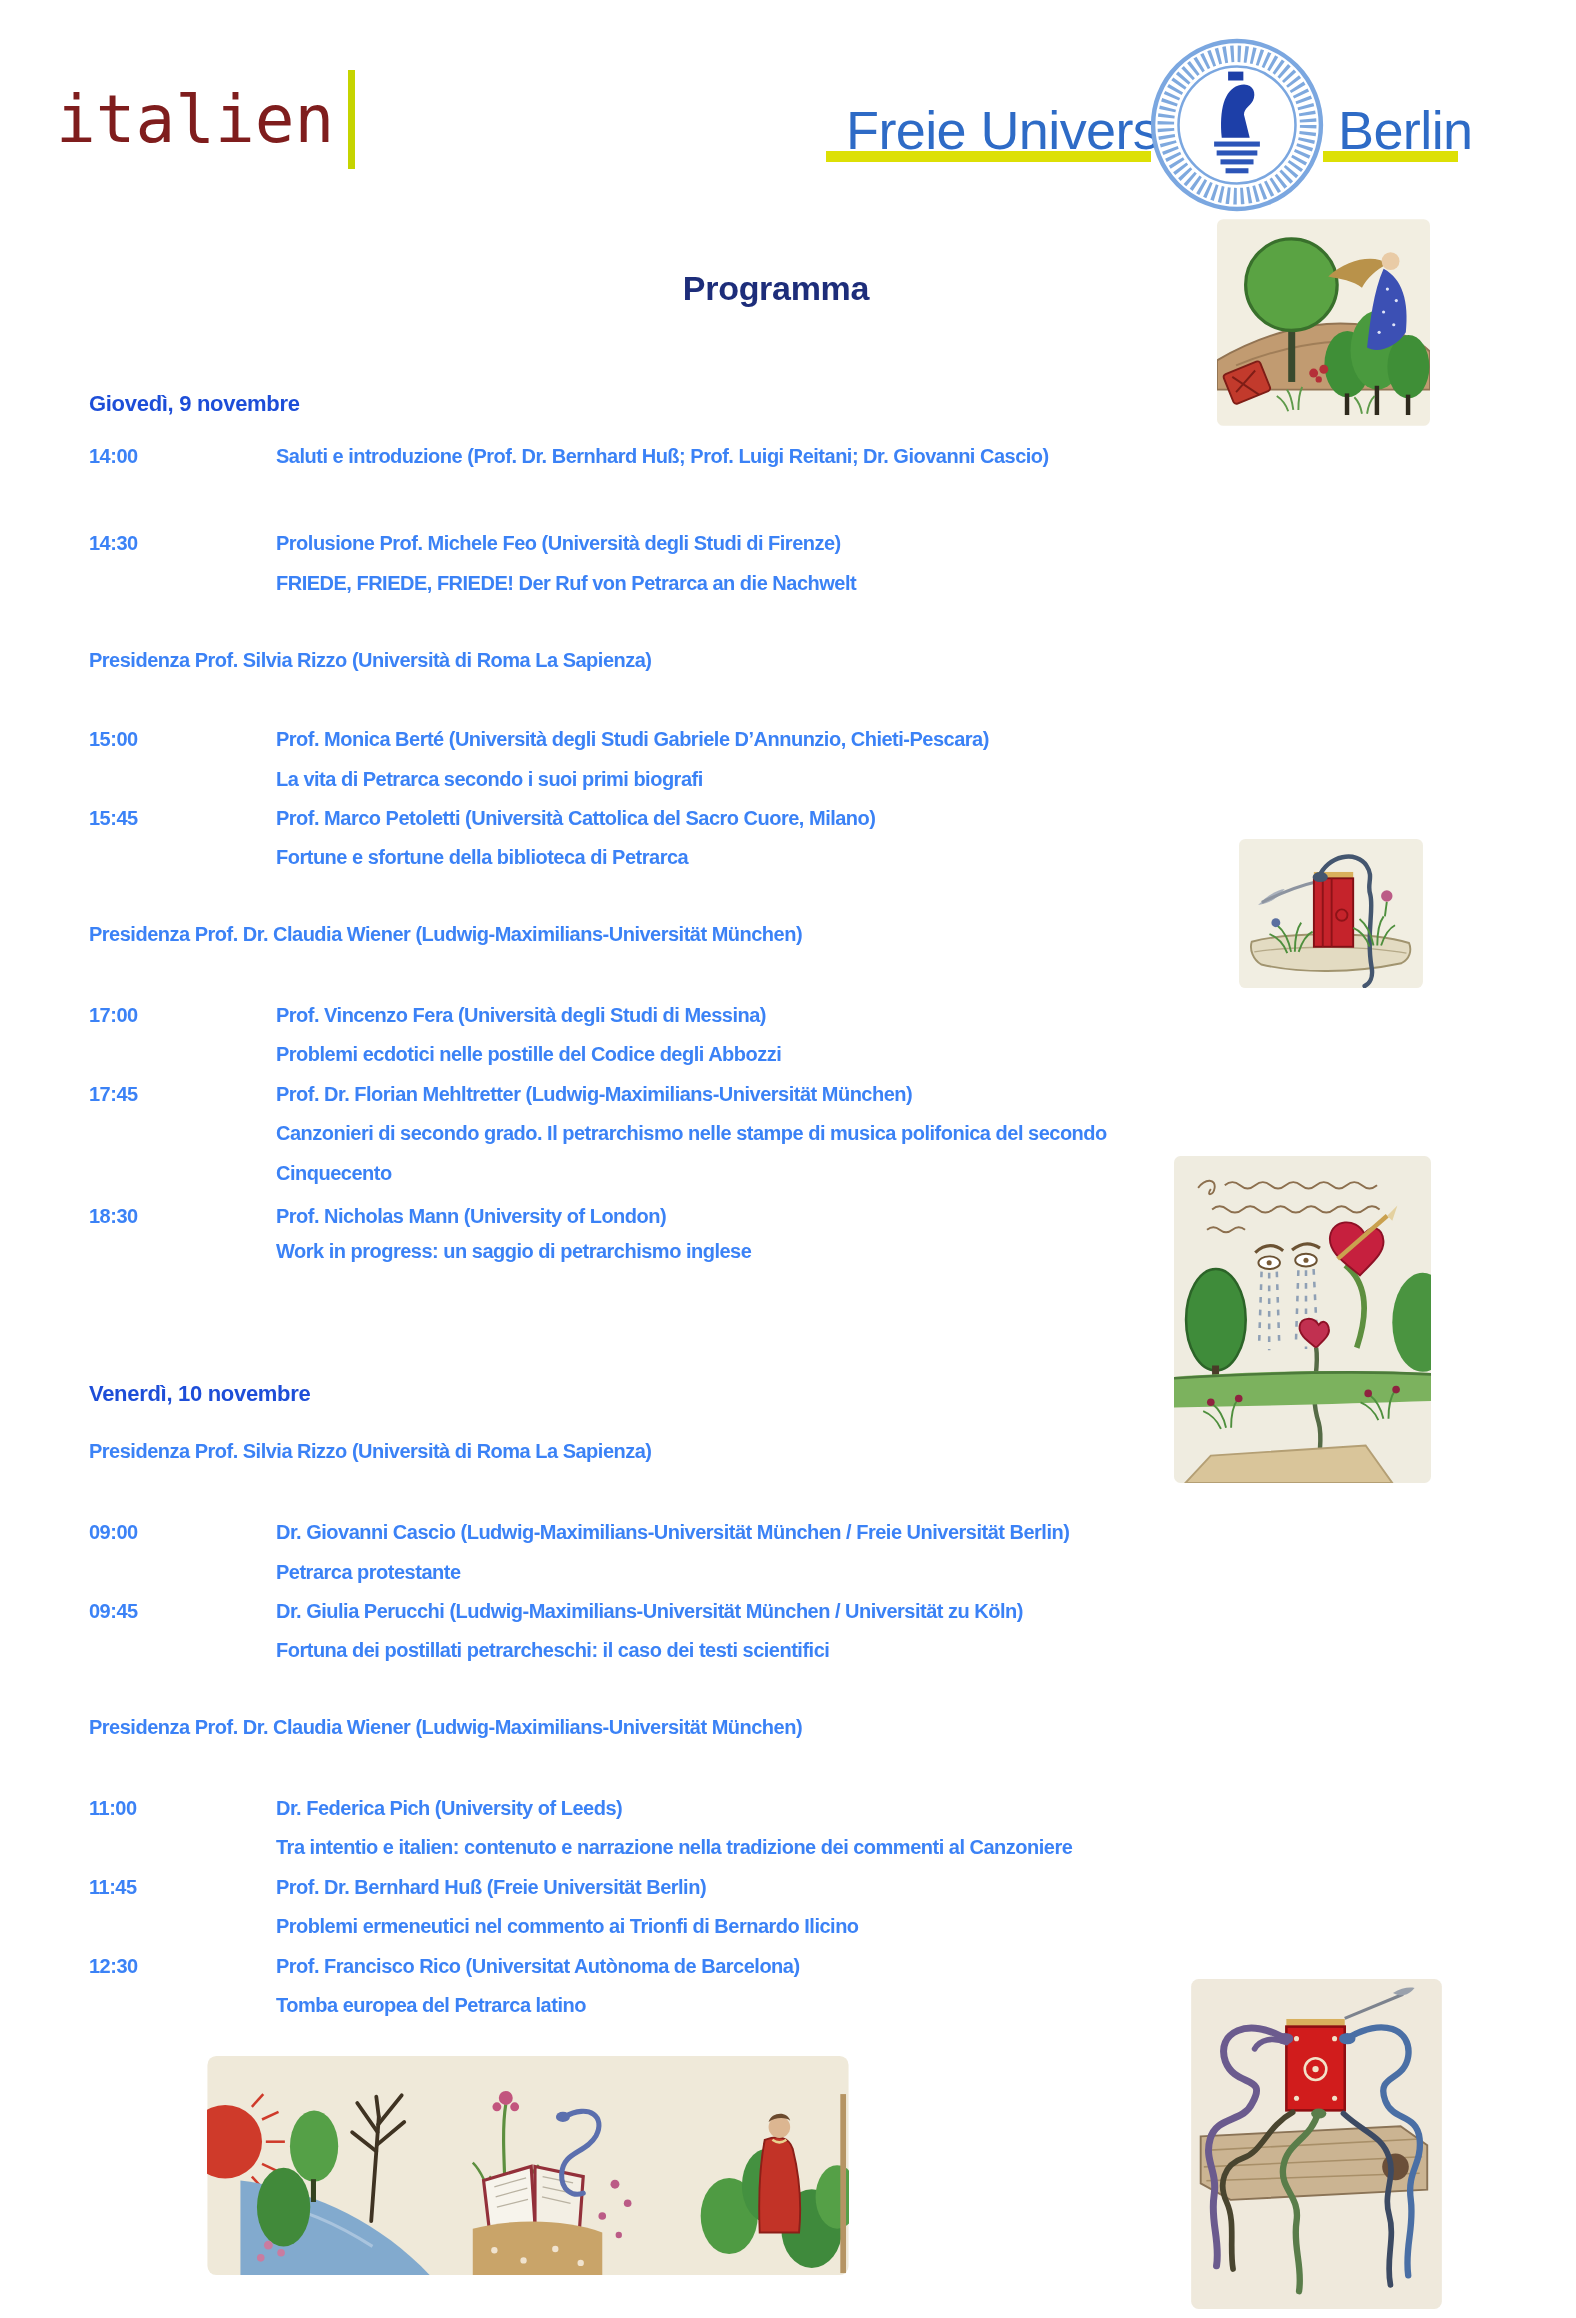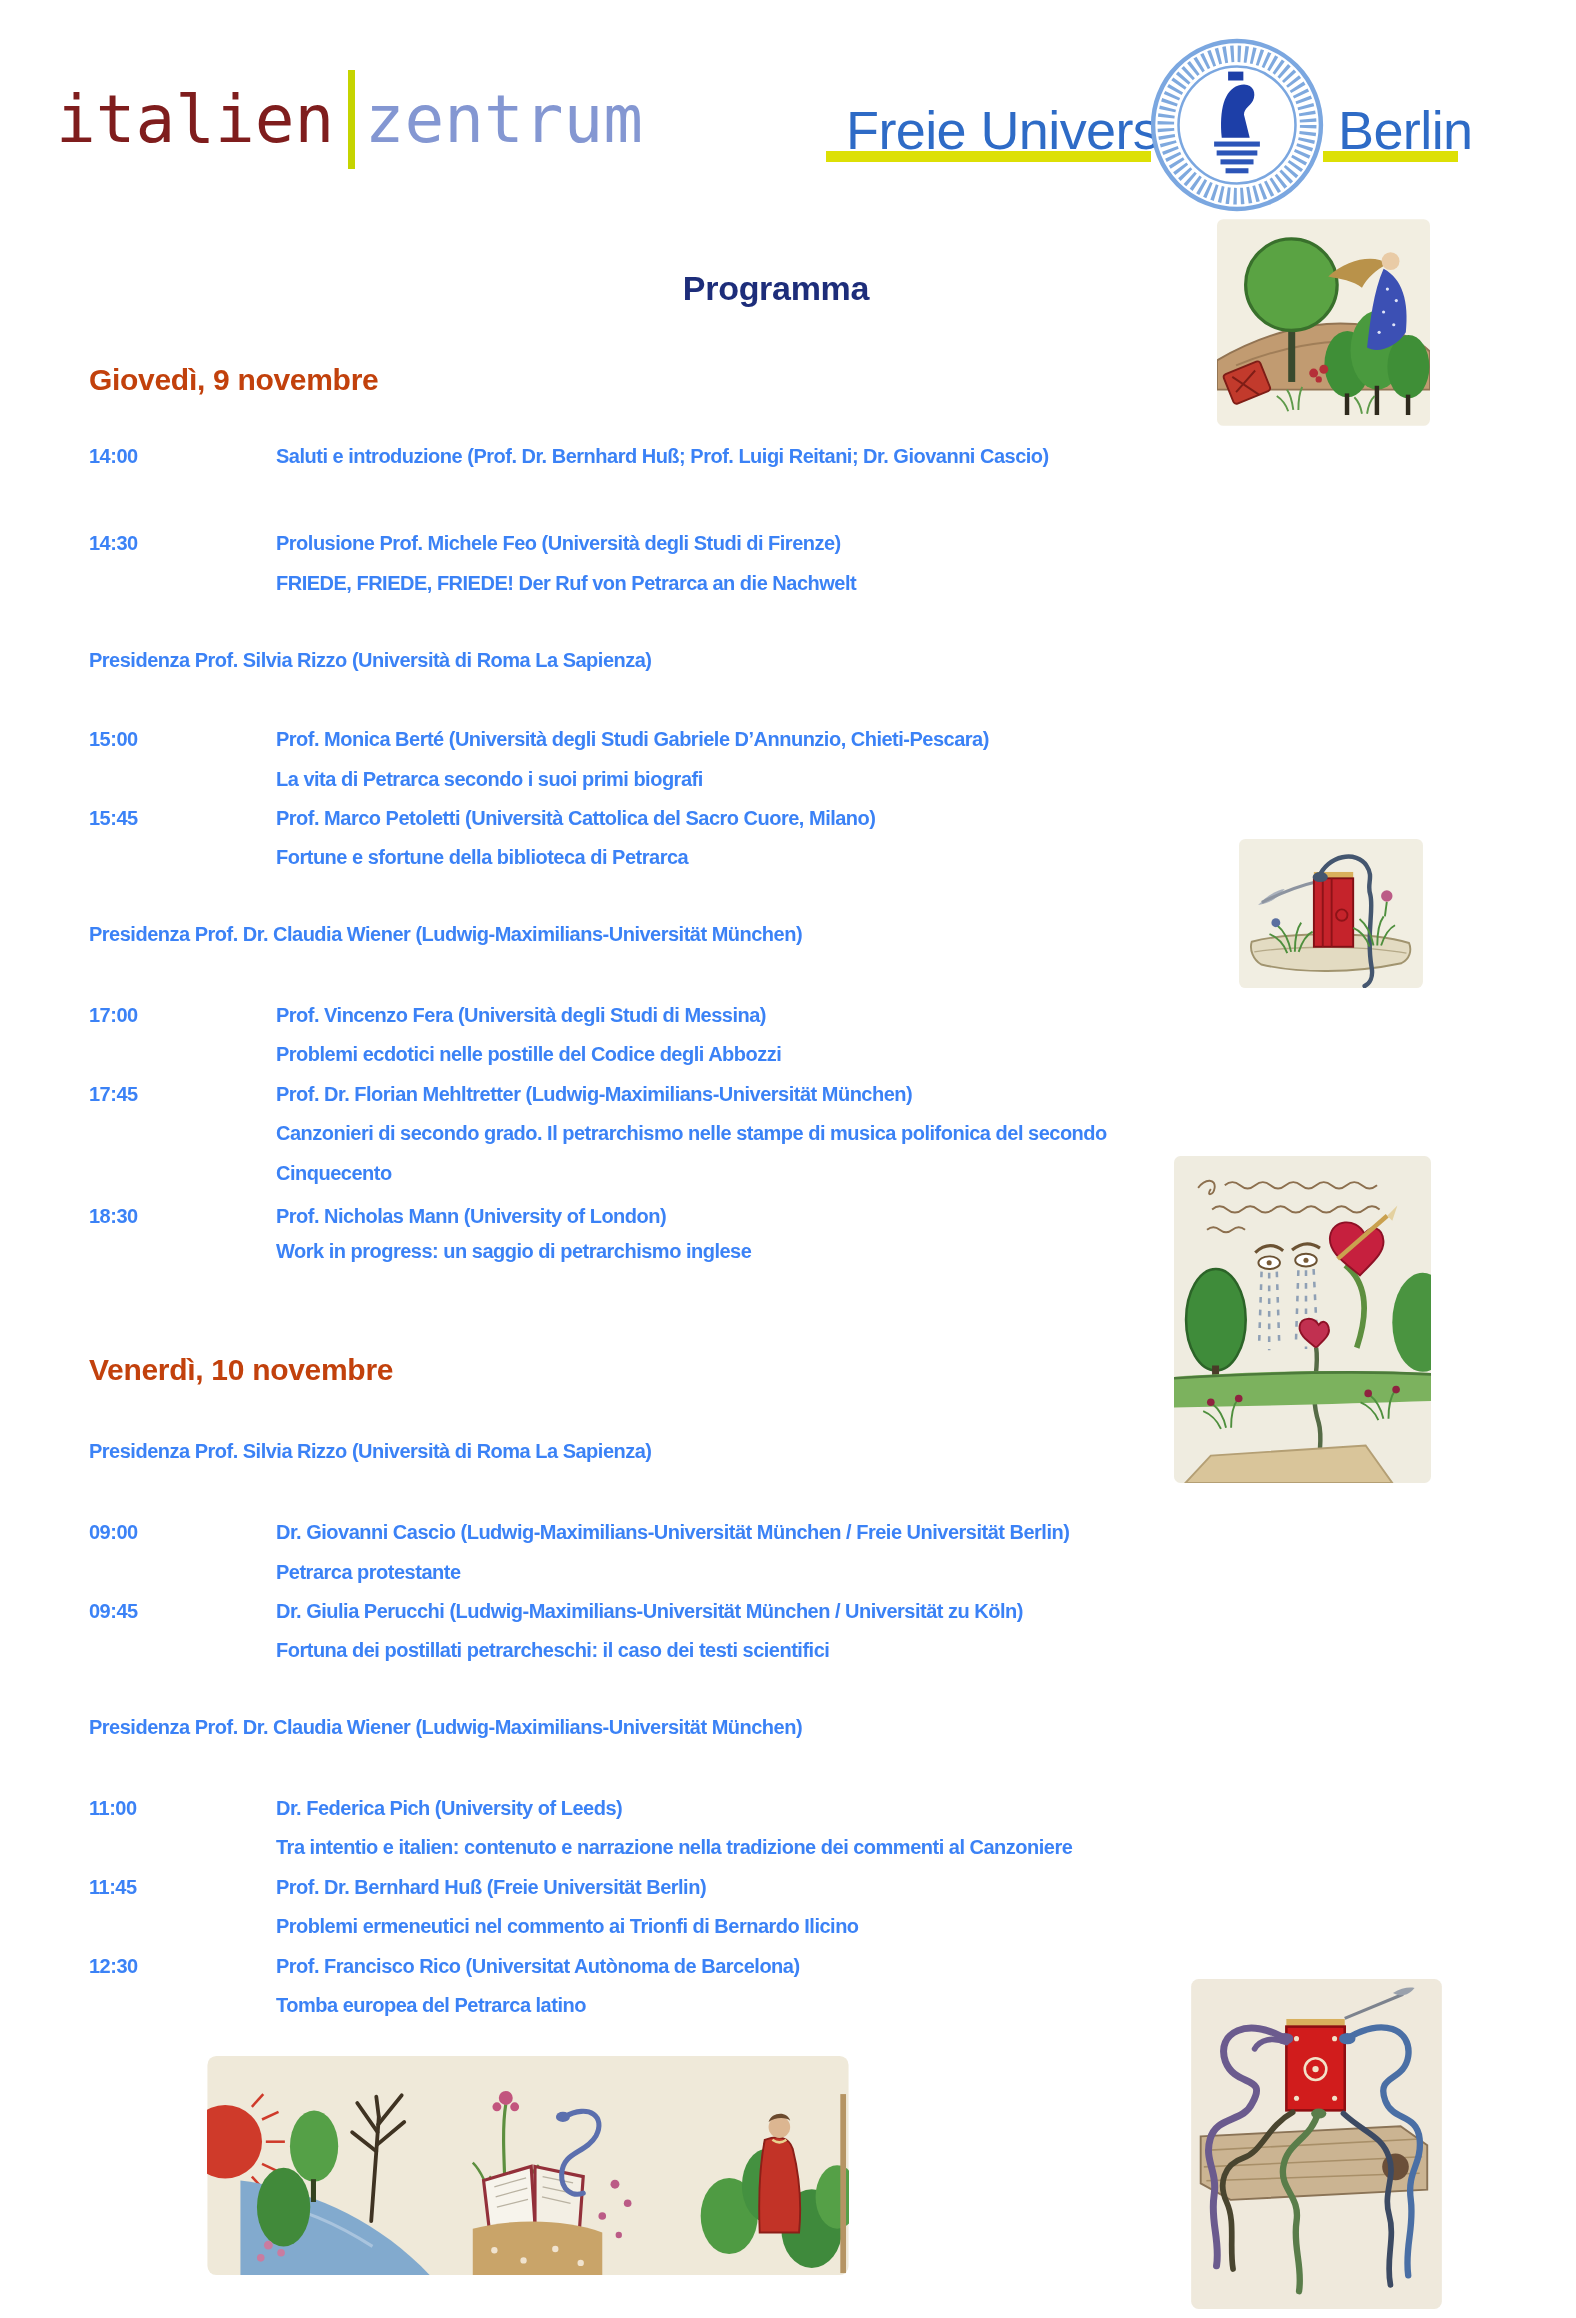--- a/index.html
+++ b/index.html
@@ -14,38 +14,37 @@
   .fu-t{position:absolute;font-size:54px;letter-spacing:-0.6px;color:#2e6bc6;font-weight:400;}
   .fu-t1{left:846px;top:99px;}
   .fu-t2{left:1338px;top:99px;}
   .fu-bar{position:absolute;height:10.8px;background:#dde005;}
   .fu-bar1{left:826px;top:151px;width:325px;}
   .fu-bar2{left:1323px;top:151px;width:135px;}
   .fu-seal{position:absolute;left:1148px;top:36px;width:178px;height:178px;}
   
   .title{position:absolute;left:4px;top:269px;width:1544px;text-align:center;
          font-size:34px;font-weight:bold;color:#1d2d7a;letter-spacing:-0.3px;}
-  .day{position:absolute;left:89px;font-size:30px;font-weight:bold;color:#c2410c;letter-spacing:-0.3px;}
+  .day{position:absolute;left:89px;font-size:22px;font-weight:bold;color:#1d4ed8;letter-spacing:-0.3px;margin-top:28px;}
   
   .row{position:absolute;left:276px;white-space:nowrap;font-size:20px;font-weight:bold;
        color:#3b82f6;letter-spacing:-0.5px;}
   .row.flush{left:89px;}
   .time{position:absolute;left:-187px;top:0;}
   .it{}
   
   .illo{position:absolute;}
   svg{display:block;}
 </style>
 </head>
 <body>
 
 <div class="lz">
   <span class="w1">italien</span>
   <span class="bar"></span>
-  <span class="w2">zentrum</span>
 </div>
 
 <div class="fu-t fu-t1">Freie Universität</div>
 <div class="fu-bar fu-bar1"></div>
 <div class="fu-t fu-t2">Berlin</div>
 <div class="fu-bar fu-bar2"></div>
 
 <div class="fu-seal">
   <svg viewBox="0 0 280 280" width="178" height="178">
     <circle cx="140" cy="140" r="132" fill="#ffffff" stroke="#7ba7e0" stroke-width="7"></circle>

